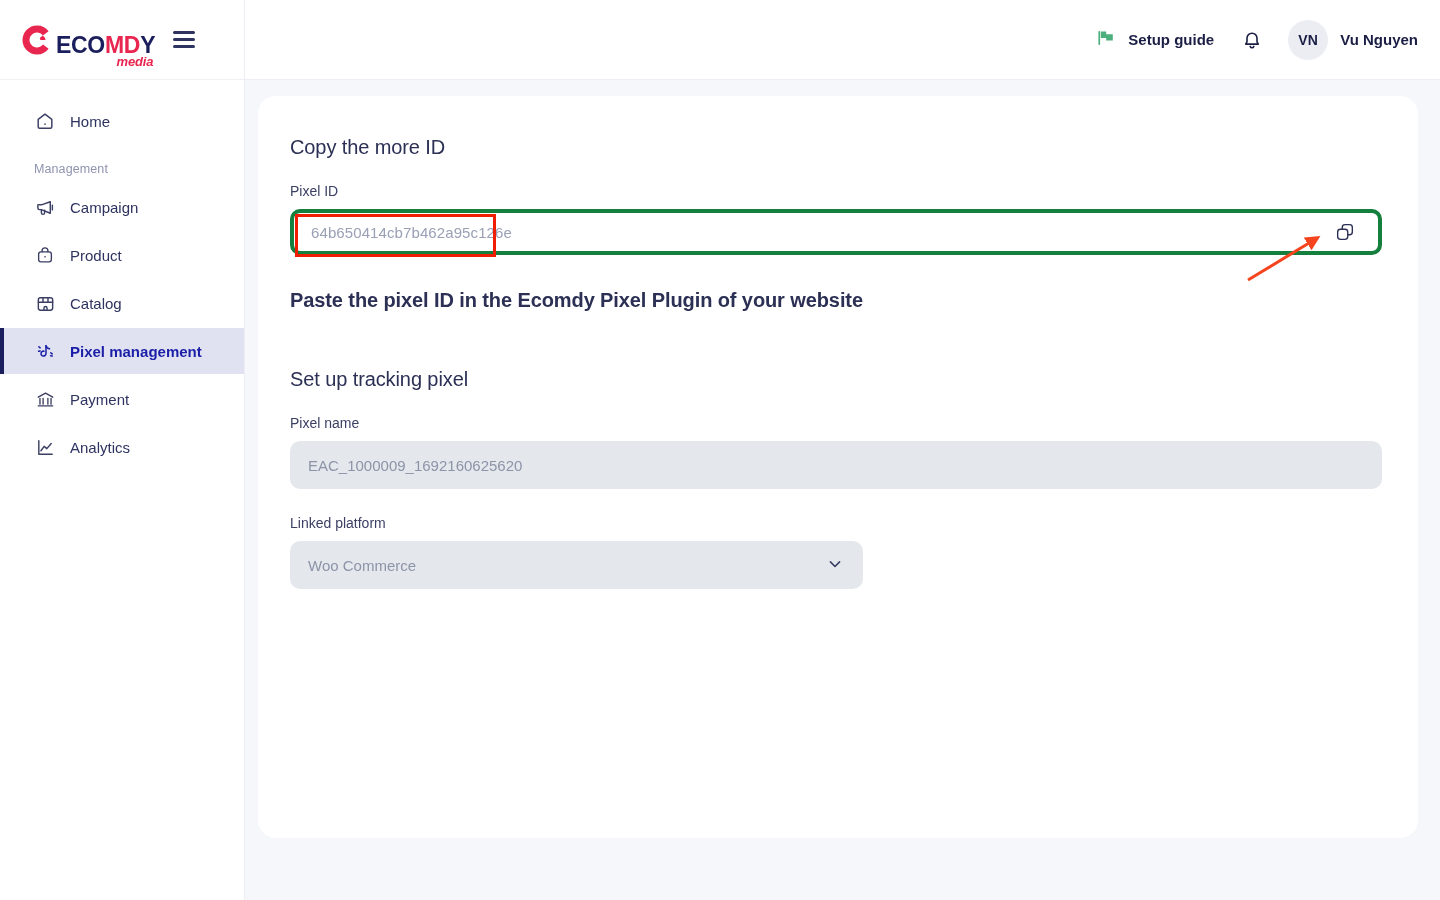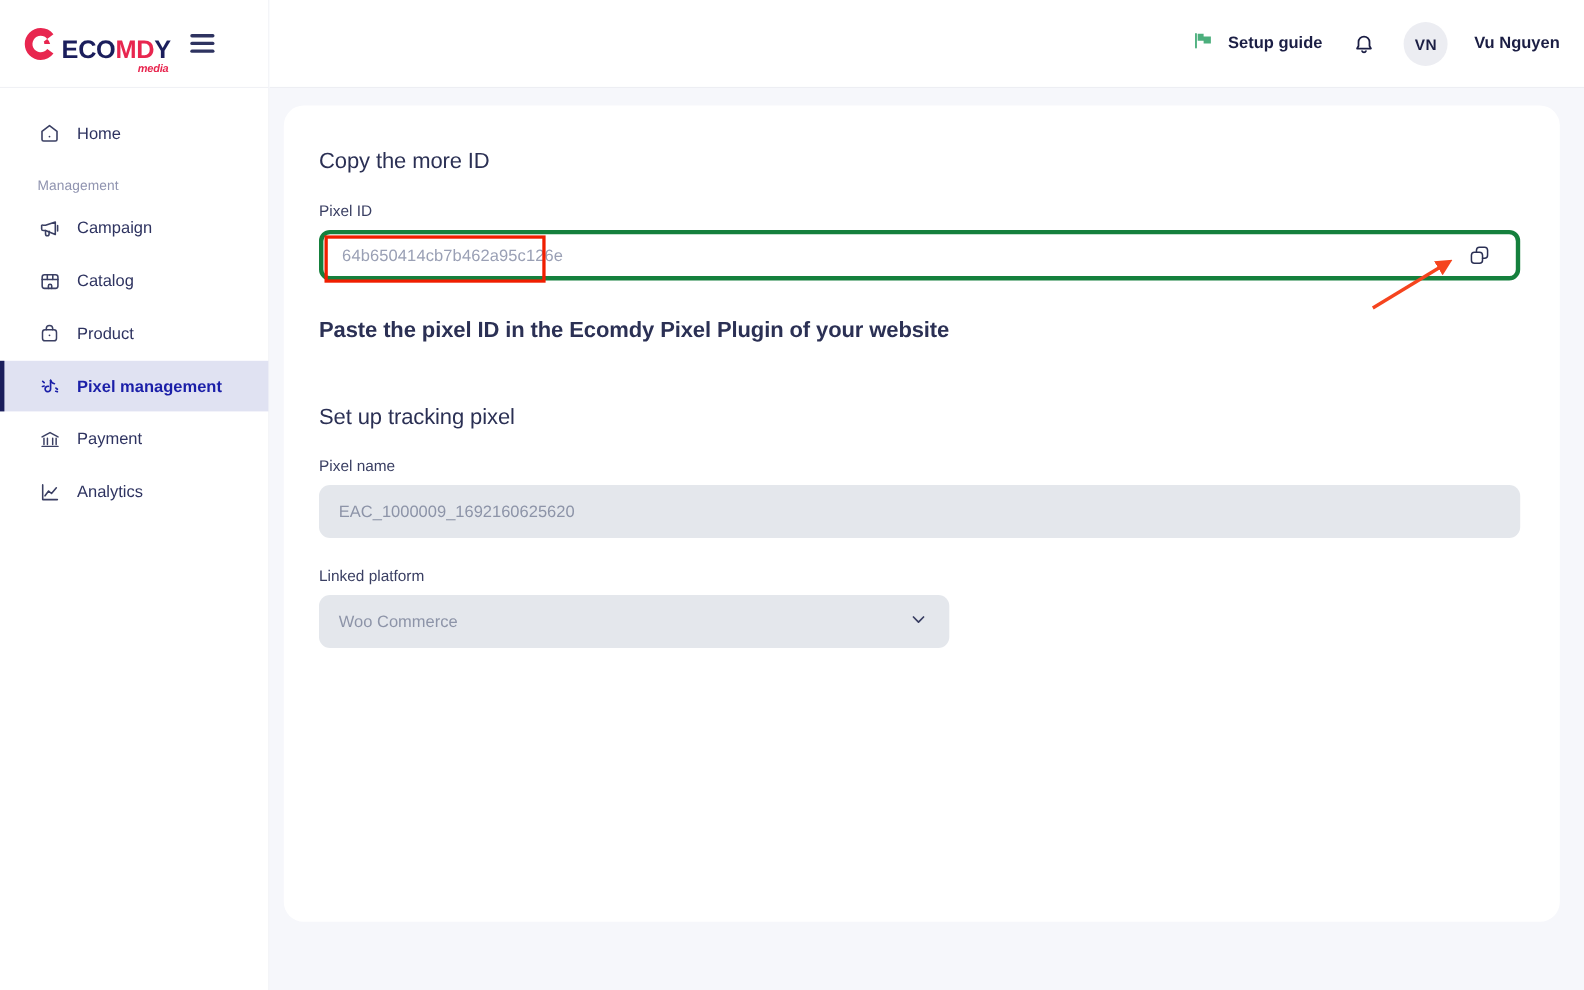--- a/index.html
+++ b/index.html
@@ -27,21 +27,21 @@
   .logo-wrap { display: flex; align-items: flex-end; gap: 2px; position: relative; }
   .logo-mark { width: 34px; height: 34px; position: relative; flex: 0 0 34px; }
   .logo-text { position: relative; line-height: 1; }
   .logo-word {
     font-size: 23px; font-weight: 700; letter-spacing: -0.3px;
     color: #1B1E5C; line-height: 1;
   }
   .logo-word .red { color: #E8264F; }
   .logo-sub {
     position: absolute; right: 2px; bottom: -11px;
-    font-size: 10px; font-weight: 600; color: #E8264F;
+    font-size: 13px; font-weight: 600; color: #E8264F;
     font-style: italic; letter-spacing: -0.2px;
   }
   .hamburger {
     width: 22px; height: 17px; display: flex; flex-direction: column;
     justify-content: space-between; cursor: pointer; margin-left: 4px;
   }
   .hamburger span { display: block; height: 3px; background: #2E3360; border-radius: 2px; }
 
   .nav { padding-top: 18px; }
   .nav-item {
@@ -64,21 +64,21 @@
   .main { flex: 1; display: flex; flex-direction: column; min-width: 0; background: #F6F7FB; }
   .topbar {
     height: 80px; background: #FFFFFF;
     display: flex; align-items: center; justify-content: flex-end;
     padding-right: 22px; gap: 0;
     border-bottom: 1px solid #EDEEF3;
   }
   .setup-guide { display: flex; align-items: center; gap: 11px; cursor: pointer; margin-right: 26px; }
   .setup-guide .label { font-size: 15px; font-weight: 700; color: #1B1E44; }
   .bell { cursor: pointer; margin-right: 24px; display:flex; align-items:center; }
-  .user-area { display: flex; align-items: center; gap: 24px; cursor: pointer; }
+  .user-area { display: flex; align-items: center; gap: 12px; cursor: pointer; }
   .avatar {
     width: 40px; height: 40px; border-radius: 50%;
     background: #ECEDF2; color: #1B1E44;
     display: flex; align-items: center; justify-content: center;
     font-size: 14px; font-weight: 700; letter-spacing: 0.3px;
   }
   .user-name { font-size: 15px; font-weight: 700; color: #1B1E44; }
 
   .content { flex: 1; padding: 16px 22px 0 13px; overflow: hidden; }
   .card {
@@ -185,39 +185,39 @@
             <path d="M3 8.2v3.4a1.6 1.6 0 0 0 1.6 1.6h2.1L16 17V5l-9.3 3.2H4.6A1.6 1.6 0 0 0 3 8.2z"></path>
             <path d="M6.7 13.2v3.3a1.7 1.7 0 0 0 3.4 0v-2.6"></path>
             <path d="M18.2 8.5v5"></path>
           </svg>
         </span>
         <span>Campaign</span>
       </a>
 
       <a class="nav-item">
         <span class="ico">
+          <svg width="20" height="20" viewBox="0 0 22 22" fill="none" stroke="#3A3F63" stroke-width="1.5" stroke-linecap="round" stroke-linejoin="round">
+            <rect x="4" y="7.5" width="14" height="11" rx="2.6"></rect>
+            <path d="M7.8 7.5V6.3a3.2 3.2 0 0 1 6.4 0v1.2"></path>
+            <circle cx="11" cy="13" r="0.9" fill="#3A3F63" stroke="none"></circle>
+          </svg>
+        </span>
+        <span>Product</span>
+      </a>
+
+      <a class="nav-item">
+        <span class="ico">
           <svg width="21" height="21" viewBox="0 0 22 22" fill="none" stroke="#3A3F63" stroke-width="1.5" stroke-linecap="round" stroke-linejoin="round">
             <rect x="3.5" y="5" width="15" height="13" rx="2.2"></rect>
             <path d="M3.5 9.6h15"></path>
             <path d="M8.4 5v4.6M13.6 5v4.6"></path>
             <path d="M9.4 18v-2.3a1.6 1.6 0 0 1 3.2 0V18"></path>
           </svg>
         </span>
         <span>Catalog</span>
-      </a>
-
-      <a class="nav-item">
-        <span class="ico">
-          <svg width="20" height="20" viewBox="0 0 22 22" fill="none" stroke="#3A3F63" stroke-width="1.5" stroke-linecap="round" stroke-linejoin="round">
-            <rect x="4" y="7.5" width="14" height="11" rx="2.6"></rect>
-            <path d="M7.8 7.5V6.3a3.2 3.2 0 0 1 6.4 0v1.2"></path>
-            <circle cx="11" cy="13" r="0.9" fill="#3A3F63" stroke="none"></circle>
-          </svg>
-        </span>
-        <span>Product</span>
       </a>
 
       <a class="nav-item active">
         <span class="ico">
           <svg width="21" height="21" viewBox="0 0 22 22" fill="none" stroke="#1B1FA8" stroke-width="1.6" stroke-linecap="round" stroke-linejoin="round">
             <path d="M11.5 5v8.2a2.6 2.6 0 1 1-2.1-2.55"></path>
             <path d="M11.5 5c.6 1.9 2 3 3.7 3.2"></path>
             <path d="M5.4 7.2 4 6M5.4 10.4 3.8 10.8"></path>
             <path d="M16.6 12.4l1.4 1.1M16.4 15.4l1.6.4"></path>
           </svg>

